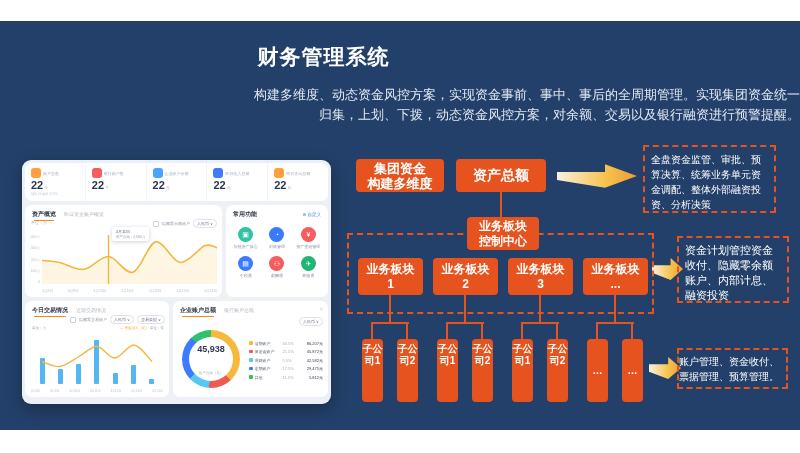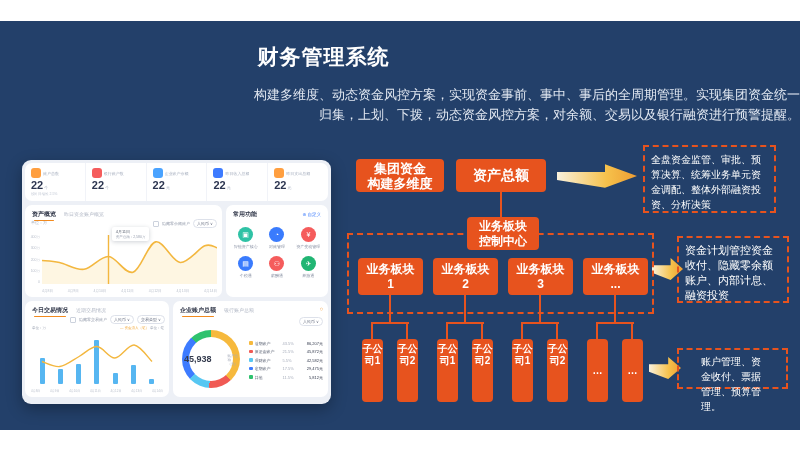--- a/index.html
+++ b/index.html
@@ -65,21 +65,21 @@
   .bar{width:5px;background:#56b6f1;border-radius:1px;}
   .blinesvg{position:absolute;left:8px;right:8px;top:33px;bottom:13px;}
   .blinesvg svg{width:100%;height:100%;display:block;}
   #card-trade .xlabs{left:6px;right:6px;bottom:4px;font-size:3px;}
 
   .refresh{position:absolute;right:5px;top:5px;font-size:6px;color:#f08f1e;line-height:6px;}
   .acc{position:absolute;left:9px;right:5px;top:27px;bottom:5px;display:flex;gap:9px;}
   .dwrap{position:relative;width:58px;height:58px;margin-top:2px;flex:none;}
   .donut{width:58px;height:58px;border-radius:50%;}
   .dcenter{position:absolute;left:7px;top:7px;right:7px;bottom:7px;background:#fff;border-radius:50%;
-    display:flex;flex-direction:row;align-items:center;justify-content:center;gap:16px;}
+    display:flex;flex-direction:column;align-items:center;justify-content:center;gap:16px;}
   .dval{font-size:9px;font-weight:bold;color:#333a4d;}
   .dlab{font-size:3.5px;color:#a7adbb;margin-top:1px;}
   .legend{flex:1;display:flex;flex-direction:column;justify-content:center;gap:3.5px;min-width:0;}
   .leg{display:flex;align-items:center;font-size:4px;}
   .dot{width:3.5px;height:3.5px;border-radius:1px;margin-right:2px;flex:none;}
   .ll{color:#5c6374;width:28px;white-space:nowrap;overflow:hidden;}
   .lp{color:#a7adbb;width:15px;}
   .lv{color:#333a4d;margin-left:auto;}
 
   
@@ -90,21 +90,21 @@
   #b-control{left:467px;top:217px;width:72px;height:33px;font-size:12px;line-height:15px;}
   .seg{top:258px;width:65px;height:37px;font-size:12px;line-height:15px;}
   .sub{top:339px;width:21px;height:63px;font-size:10px;line-height:12px;font-weight:bold;border-radius:4px;
     word-break:break-all;padding:4px 0;display:block;text-align:center;box-sizing:border-box;}
   .sub.dots{display:flex;align-items:center;justify-content:center;padding:0;}
   .dashrect{position:absolute;left:347px;top:233px;width:303px;height:77px;border:2px dashed #e7531e;z-index:1;}
   .note{position:absolute;border:2px dashed #e7531e;color:#fff;font-size:10px;line-height:15px;
     padding:5px 6px;box-sizing:border-box;}
   #note1{left:643px;top:145px;width:133px;height:68px;}
   #note2{left:677px;top:236px;width:112px;height:67px;font-size:11px;}
-  #note3{left:677px;top:348px;width:111px;height:41px;padding:4px 22px;}
+  #note3{left:677px;top:348px;width:111px;height:41px;padding:4px 0;}
   .vl,.hl{position:absolute;background:#e7531e;z-index:0;}
   .vl{width:2px;}
   .hl{height:2px;}
   .fc-arrow{position:absolute;background:linear-gradient(90deg,#f8f1dd 0%,#f6c14b 62%,#ee9d33 100%);
     clip-path:polygon(0 36%,60% 36%,60% 8%,100% 50%,60% 92%,0 64%);}
   #arrow1{left:557px;top:162px;width:80px;height:28px;}
   #arrow2{left:652px;top:256px;width:31px;height:26px;}
   #arrow3{left:649px;top:355px;width:32px;height:26px;}
 </style>
 </head>

